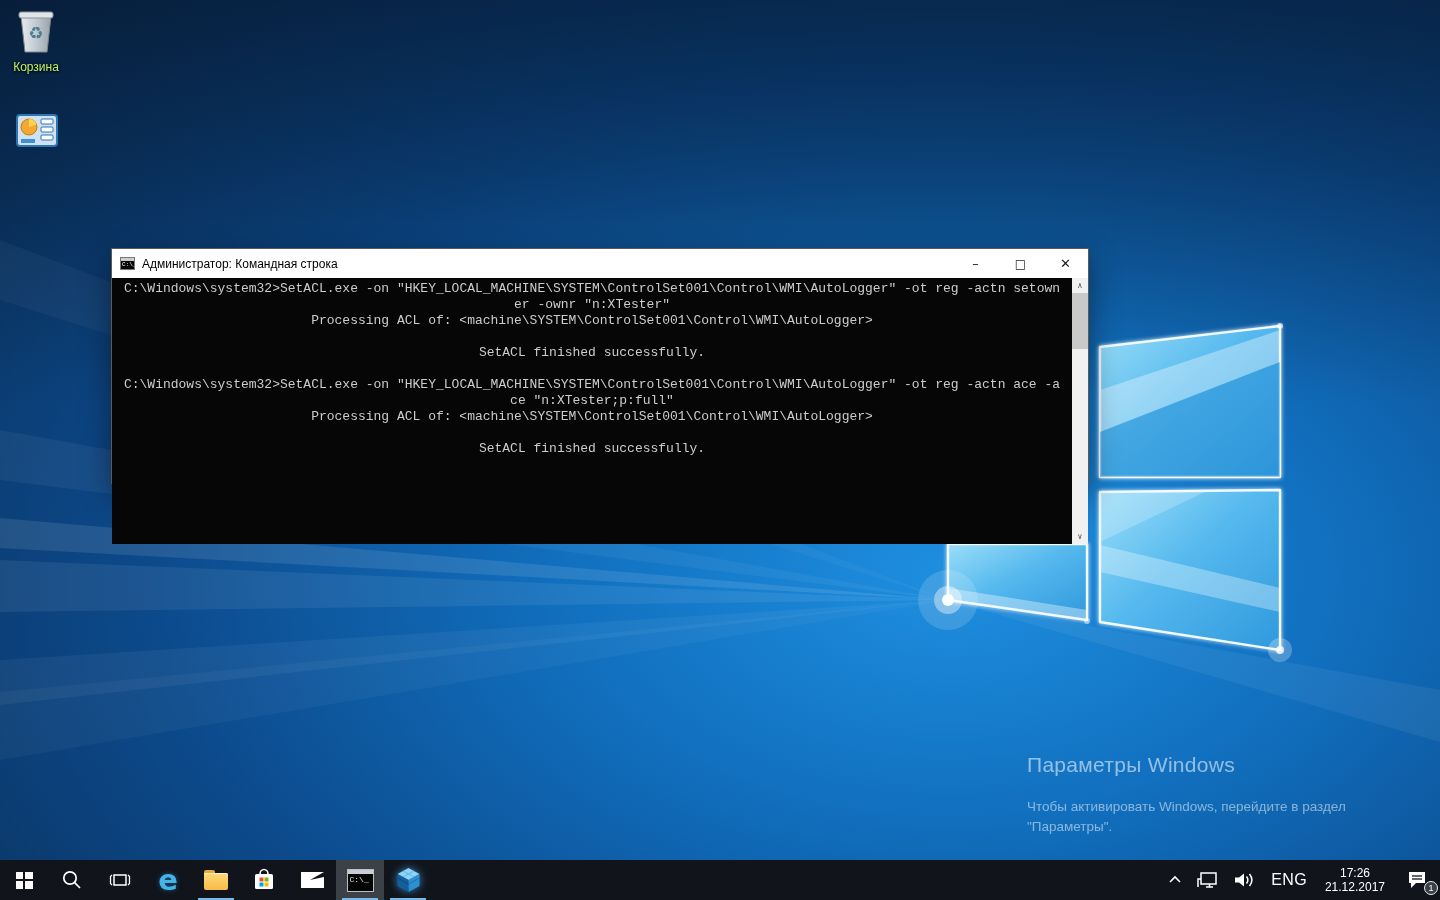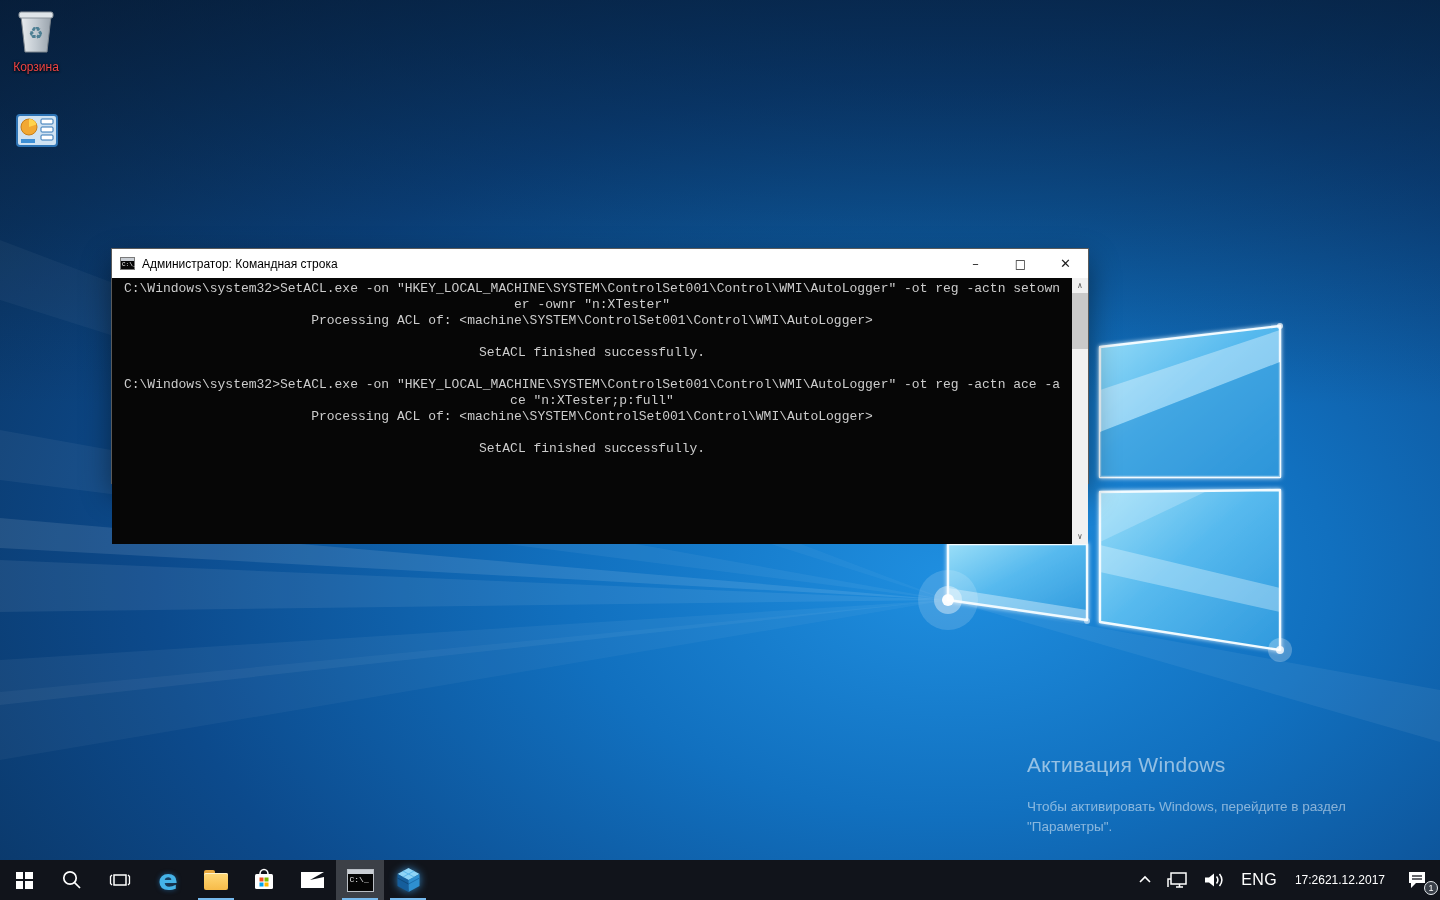--- a/index.html
+++ b/index.html
@@ -4,21 +4,21 @@
 <style>
   * { margin:0; padding:0; box-sizing:border-box; }
   html,body { width:1440px; height:900px; overflow:hidden; }
   body { position:relative; background:#0a2c52; font-family:"Liberation Sans",sans-serif; }
 
   
   .wallpaper { position:absolute; inset:0; z-index:0; }
 
   
   .desktop-icon { position:absolute; width:60px; text-align:center; z-index:2; cursor:default; }
-  .desktop-icon .di-label { display:block; margin-top:2px; font-size:12px; color:#ef4444;
+  .desktop-icon .di-label { display:block; margin-top:2px; font-size:12px; color:#bef264;
       text-shadow:0 1px 2px rgba(0,0,0,.9), 0 0 3px rgba(0,0,0,.6); }
   .icon-recycle { left:6px; top:8px; }
   .icon-tool { left:14px; top:114px; width:46px; }
 
   
   .watermark { position:absolute; left:1027px; top:753px; z-index:2; pointer-events:none; }
   .wm-title { font-size:21px; color:rgba(255,255,255,.55); font-weight:400; letter-spacing:.3px; }
   .wm-sub { margin-top:20px; font-size:13.5px; line-height:20px; color:rgba(255,255,255,.5); }
 
   
@@ -68,21 +68,21 @@
 
   .cmd-app-icon { width:27px; height:23px; background:#050505; border:1px solid #b9bec4; position:relative; }
   .cmd-app-icon::before { content:""; position:absolute; left:0; top:0; right:0; height:4px; background:#c9ced4; }
   .cmd-app-icon::after { content:"C:\\_"; position:absolute; left:2px; top:5px; color:#e8e8e8; font-size:8px;
       font-family:"Liberation Mono",monospace; }
 
   .tray { margin-left:auto; display:flex; align-items:stretch; color:#fff; }
   .tray-btn { border:none; background:transparent; color:#fff; display:flex; align-items:center;
       justify-content:center; padding:0 7px; position:relative; }
   .lang { font-size:16px; padding:0 9px; letter-spacing:.3px; }
-  .clock { flex-direction:row; font-size:12px; line-height:14px; padding:0 9px; text-align:center; }
+  .clock { flex-direction:column; font-size:12px; line-height:14px; padding:0 9px; text-align:center; }
   .badge { position:absolute; right:2px; bottom:5px; min-width:14px; height:14px; border-radius:50%;
       background:#3a4049; border:1px solid #e8ecf0; color:#fff; font-size:9px; line-height:12px;
       text-align:center; padding:0 2px; }
 </style>
 </head>
 <body>
 
 <svg class="wallpaper" width="1440" height="900" viewBox="0 0 1440 900">
   <defs>
     <radialGradient id="bgGrad" cx="66%" cy="64%" r="95%">
@@ -169,21 +169,21 @@
     <circle cx="13" cy="13" r="8" fill="#f2a832" stroke="#c77f1a" stroke-width="1"></circle>
     <path d="M13,13 L13,5 A8,8 0 0 1 20.5,10.5 Z" fill="#ffd34d"></path>
     <rect x="25" y="5" width="12" height="5" rx="1" fill="#ffffff" stroke="#2e74b5"></rect>
     <rect x="25" y="13" width="12" height="5" rx="1" fill="#ffffff" stroke="#2e74b5"></rect>
     <rect x="25" y="21" width="12" height="5" rx="1" fill="#ffffff" stroke="#2e74b5"></rect>
     <rect x="5" y="25" width="14" height="4" fill="#3f8fd4"></rect>
   </svg>
 </div>
 
 <div class="watermark">
-  <div class="wm-title">Активация Windows</div>
+  <div class="wm-title">Параметры Windows</div>
   <div class="wm-sub">
     <div>Чтобы активировать Windows, перейдите в раздел</div>
     <div>"Параметры".</div>
   </div>
 </div>
 
 <div class="cmd-window">
   <div class="titlebar">
     <span class="cmd-mini-icon"></span>
     <span class="title">Администратор: Командная строка</span>

